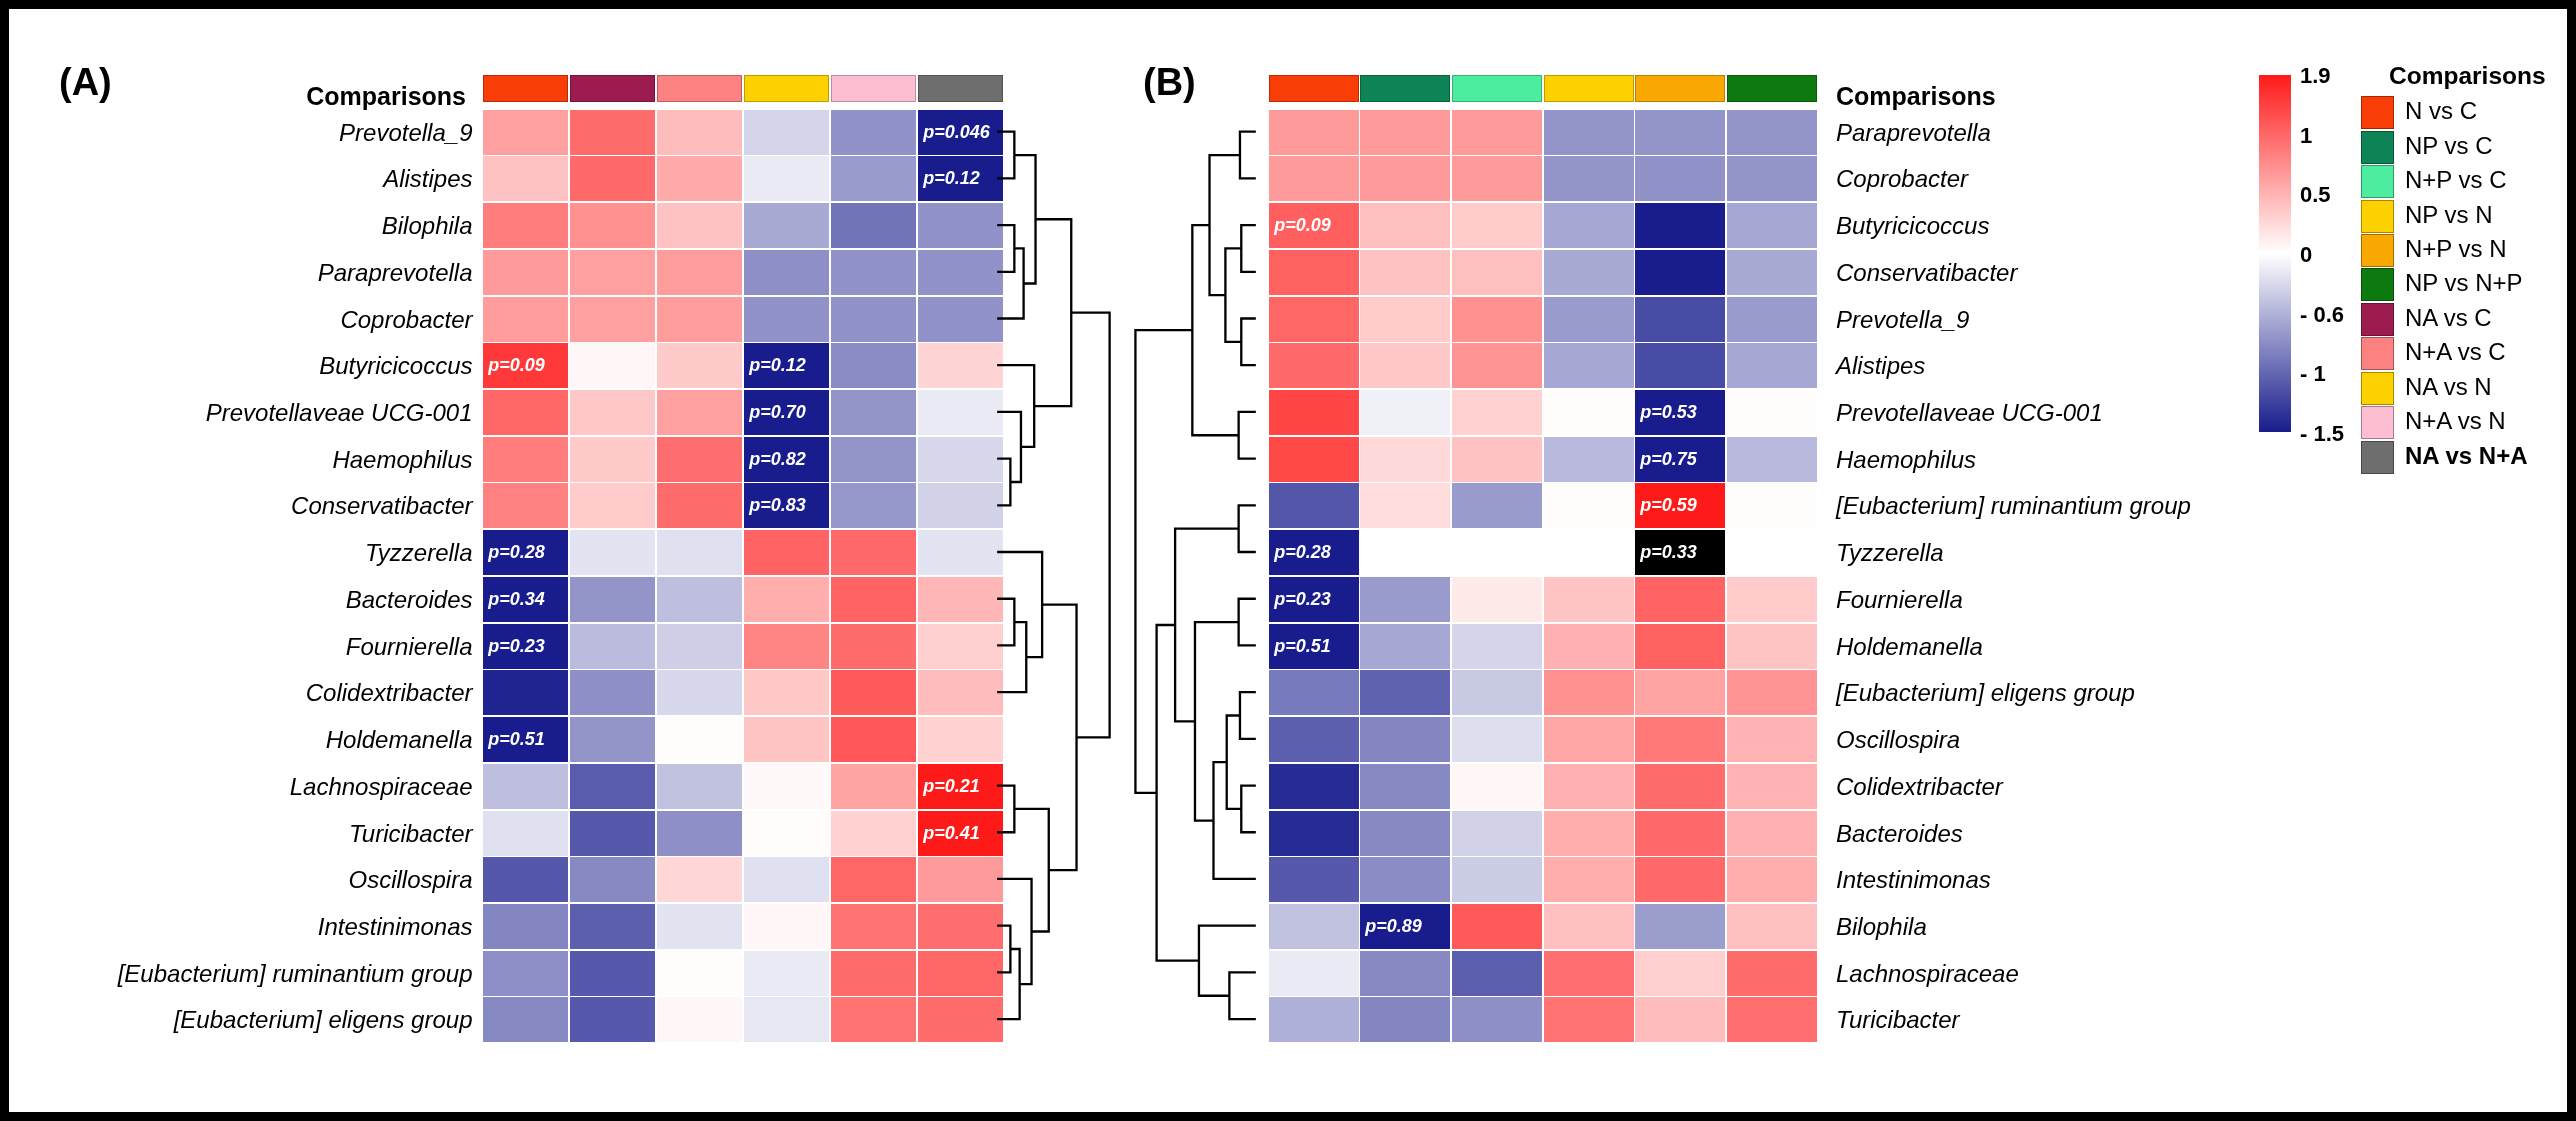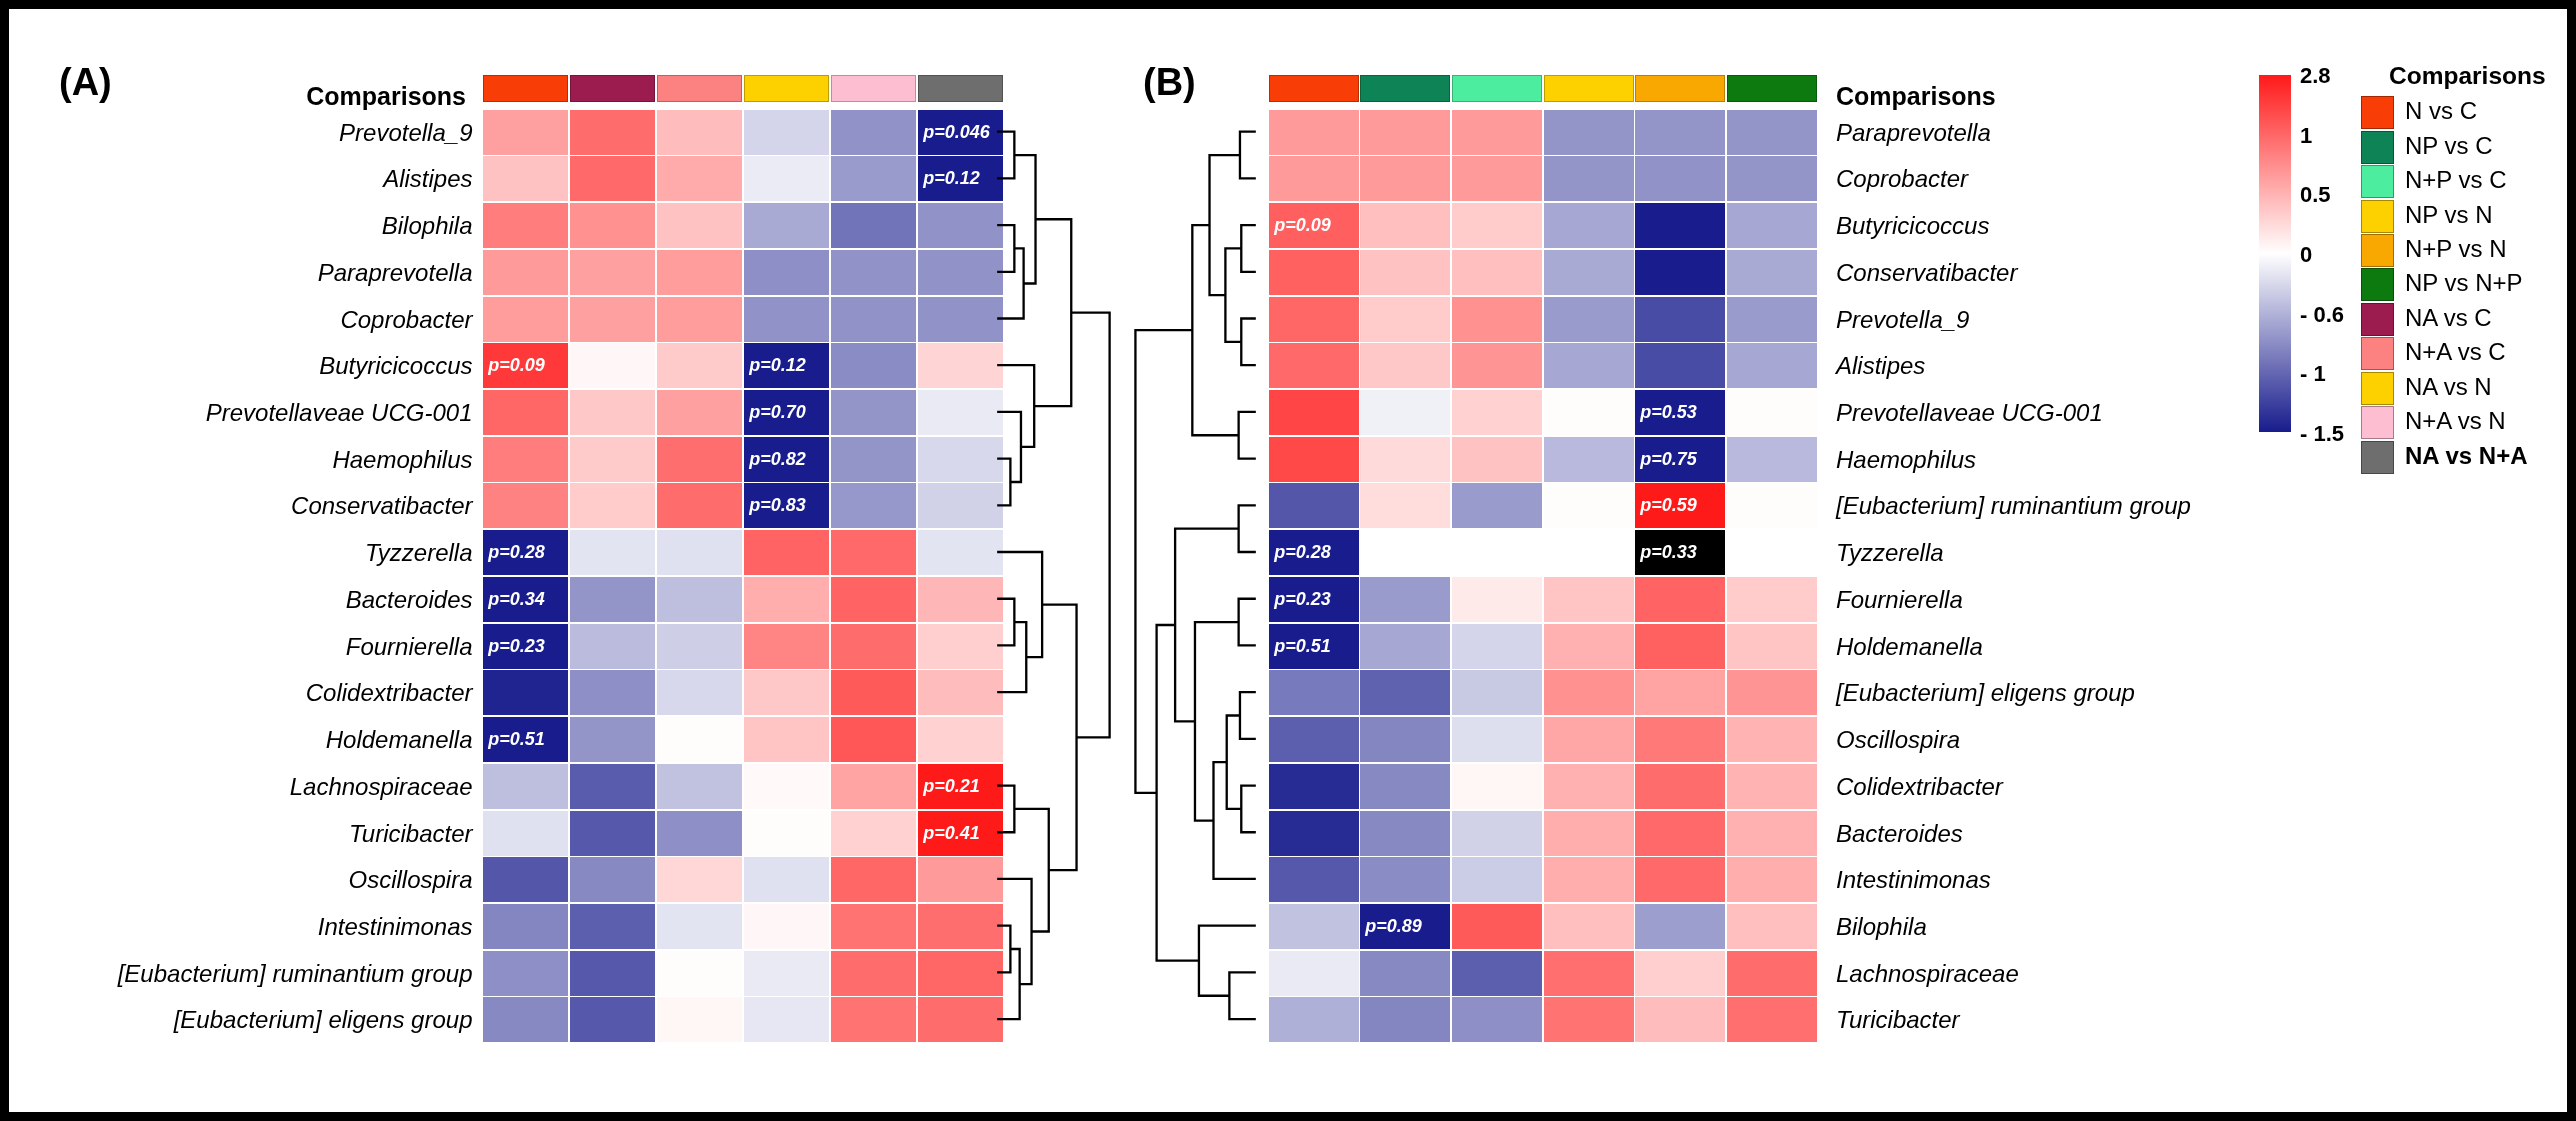--- a/index.html
+++ b/index.html
@@ -423,21 +423,21 @@
       <path d="M170,777.0999999999999 H104 V1077.1499999999999 H132" fill="none" stroke="#000" stroke-width="3.5"></path>
       <path d="M170,635.8999999999999 H74 V927.1249999999999 H104" fill="none" stroke="#000" stroke-width="3.5"></path>
       <path d="M196,1306.6 H156 V1377.1999999999998 H196" fill="none" stroke="#000" stroke-width="3.5"></path>
       <path d="M196,1235.9999999999998 H110 V1341.8999999999999 H156" fill="none" stroke="#000" stroke-width="3.5"></path>
       <path d="M74,781.5124999999998 H46 V1288.9499999999998 H110" fill="none" stroke="#000" stroke-width="3.5"></path>
       <path d="M100,335.84999999999997 H14 V1035.2312499999998 H46" fill="none" stroke="#000" stroke-width="3.5"></path>
     </svg>
 
   <div id="colorbar-group">
       <div class="cbar" style="left: 2250px; top: 66px; width: 32px; height: 357px; background: linear-gradient(rgb(255, 26, 26) 0%, rgb(255, 255, 255) 50%, rgb(24, 28, 140) 100%);"></div>
-      <div class="cbar-tick" style="left: 2291px; top: 54px;">2.8</div>
+      <div class="cbar-tick" style="left: 2291px; top: 54px;">1.9</div>
       <div class="cbar-tick" style="left: 2291px; top: 114px;">1</div>
       <div class="cbar-tick" style="left: 2291px; top: 173px;">0.5</div>
       <div class="cbar-tick" style="left: 2291px; top: 233px;">0</div>
       <div class="cbar-tick" style="left: 2291px; top: 293px;">- 0.6</div>
       <div class="cbar-tick" style="left: 2291px; top: 352px;">- 1</div>
       <div class="cbar-tick" style="left: 2291px; top: 412px;">- 1.5</div>
     </div>
   <div class="legend-title" style="left:2380px;top:53px;">Comparisons</div>
   <div id="legend-items">
       <div class="legend-sw" title="N vs C" style="left: 2352px; top: 87px; width: 33px; height: 33px; background: rgb(249, 61, 6);"></div>

